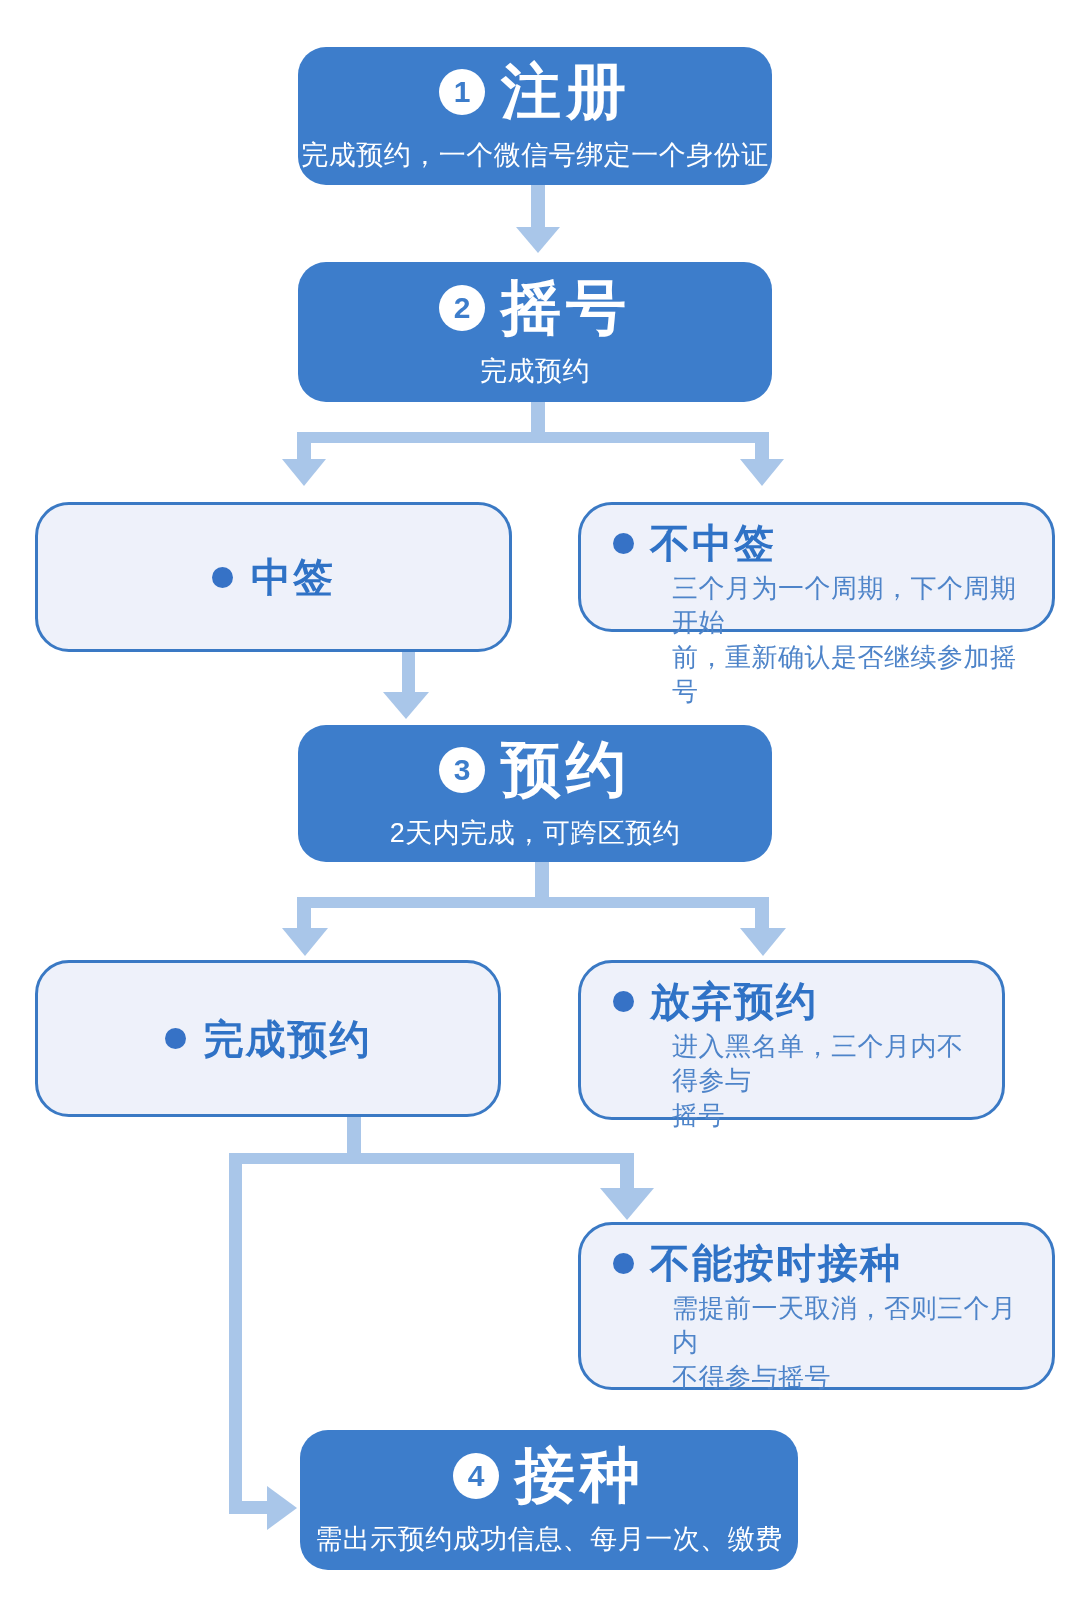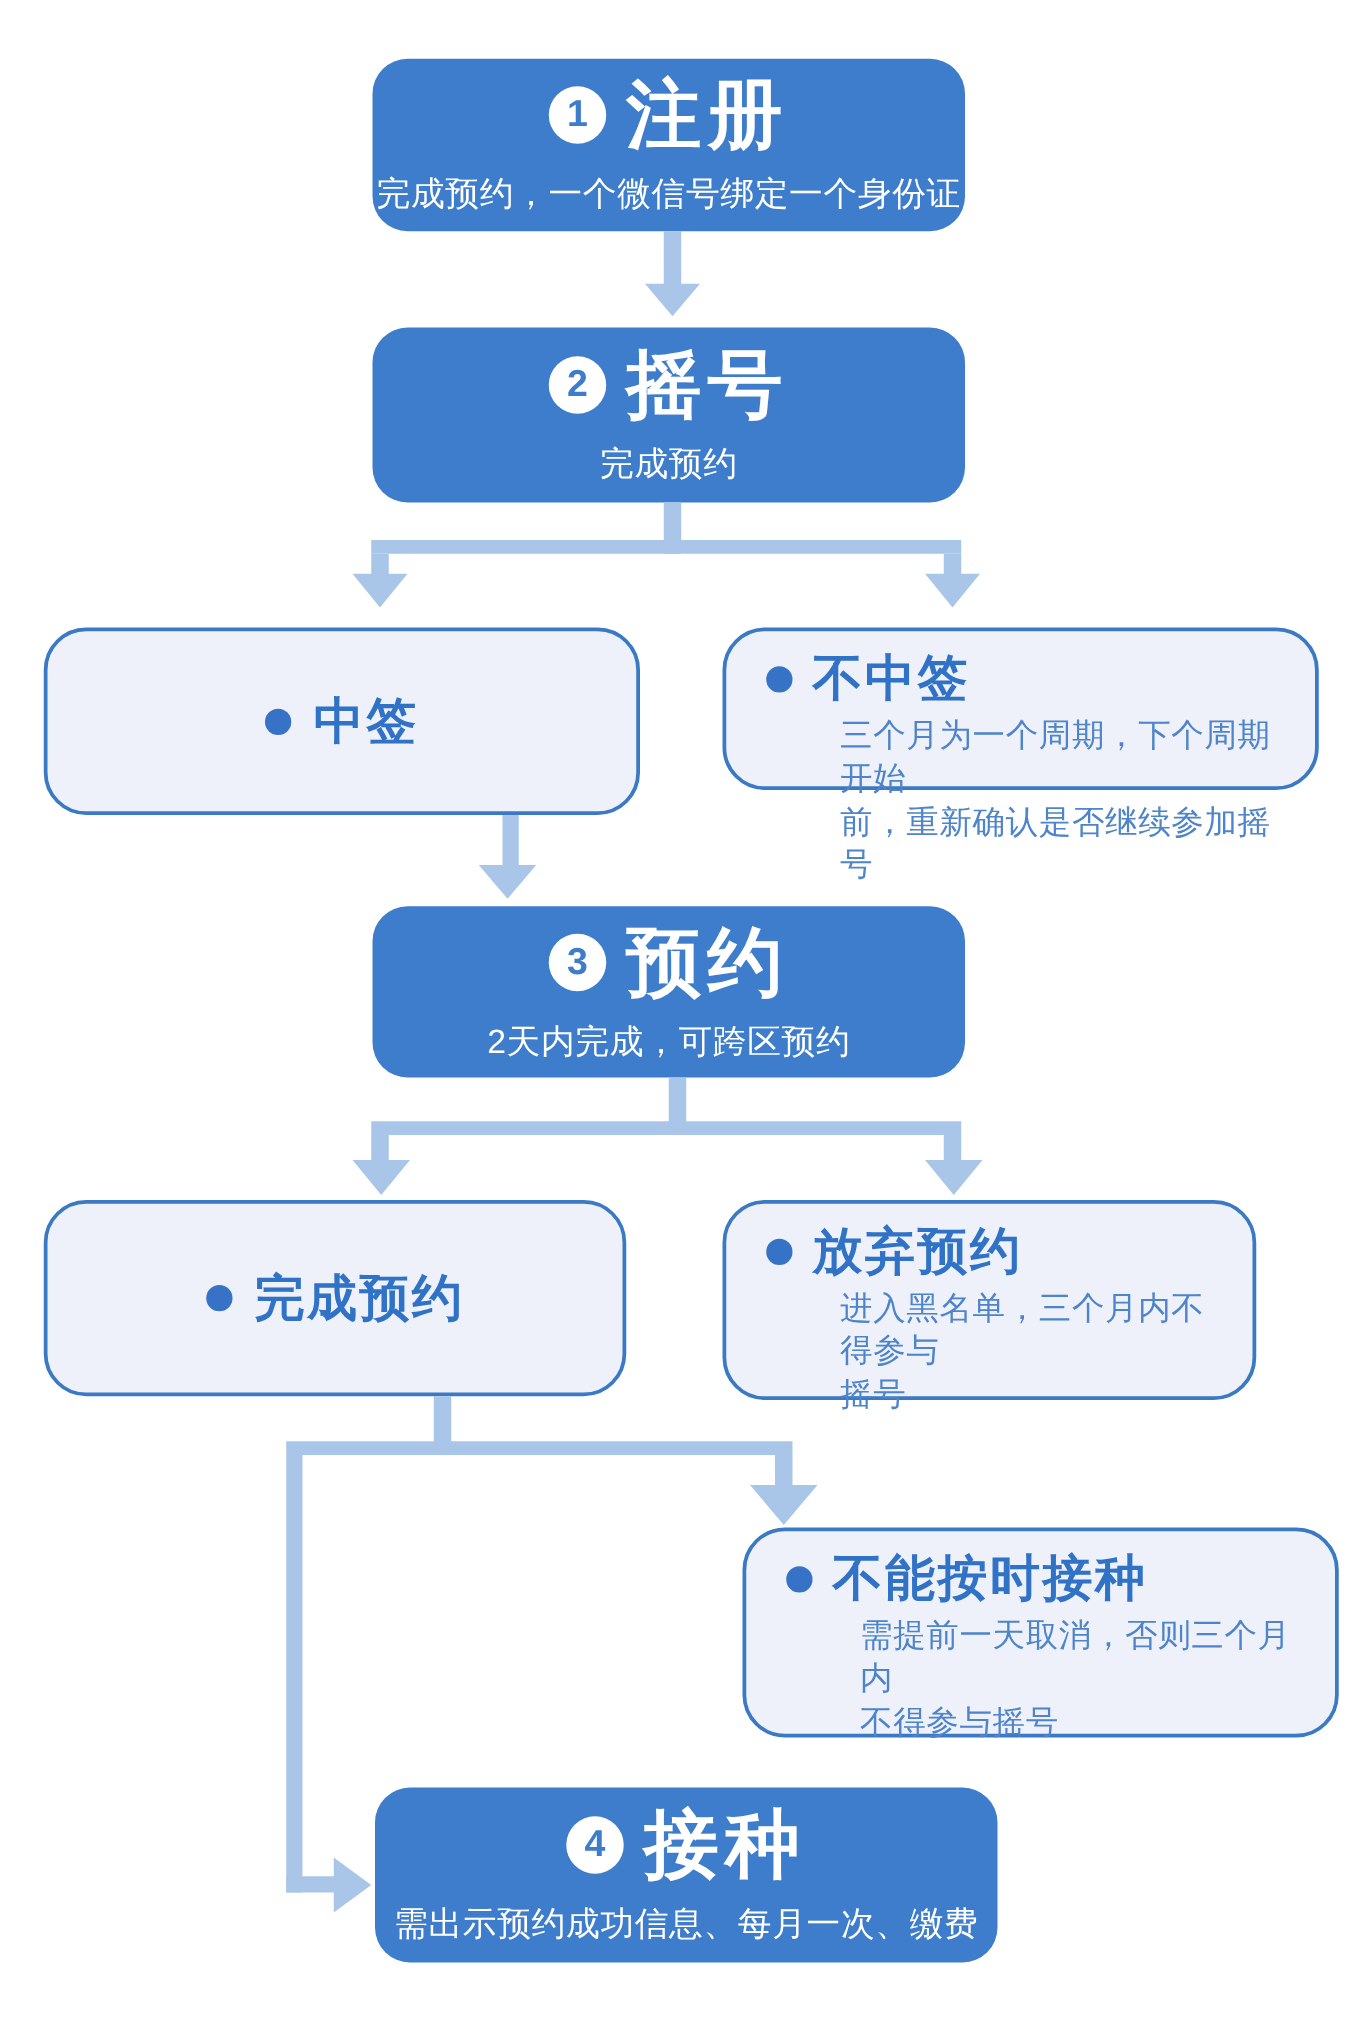--- a/index.html
+++ b/index.html
@@ -84,21 +84,21 @@
   .cC-rarrow{left:267px;top:1486px;border-top:22px solid transparent;border-bottom:22px solid transparent;border-left:30px solid var(--arrow);}
 
   
   .n-register{left:298px;top:47px;width:474px;height:138px;}
   .n-lottery{left:298px;top:262px;width:474px;height:140px;}
   .n-win{left:35px;top:502px;width:477px;height:150px;}
   .n-lose{left:578px;top:502px;width:477px;height:130px;}
   .n-book{left:298px;top:725px;width:474px;height:137px;}
   .n-complete{left:35px;top:960px;width:466px;height:157px;}
   .n-abandon{left:578px;top:960px;width:427px;height:160px;}
-  .n-miss{left:578px;top:1222px;width:477px;height:168px;margin-left:16px;}
+  .n-miss{left:578px;top:1222px;width:477px;height:168px;}
   .n-inject{left:300px;top:1430px;width:498px;height:140px;}
 </style>
 </head>
 <body>
 
 <div class="canvas">
 
   <div class="step-box n-register">
     <div class="step-title-row">
       <span class="num-circle">1</span>

